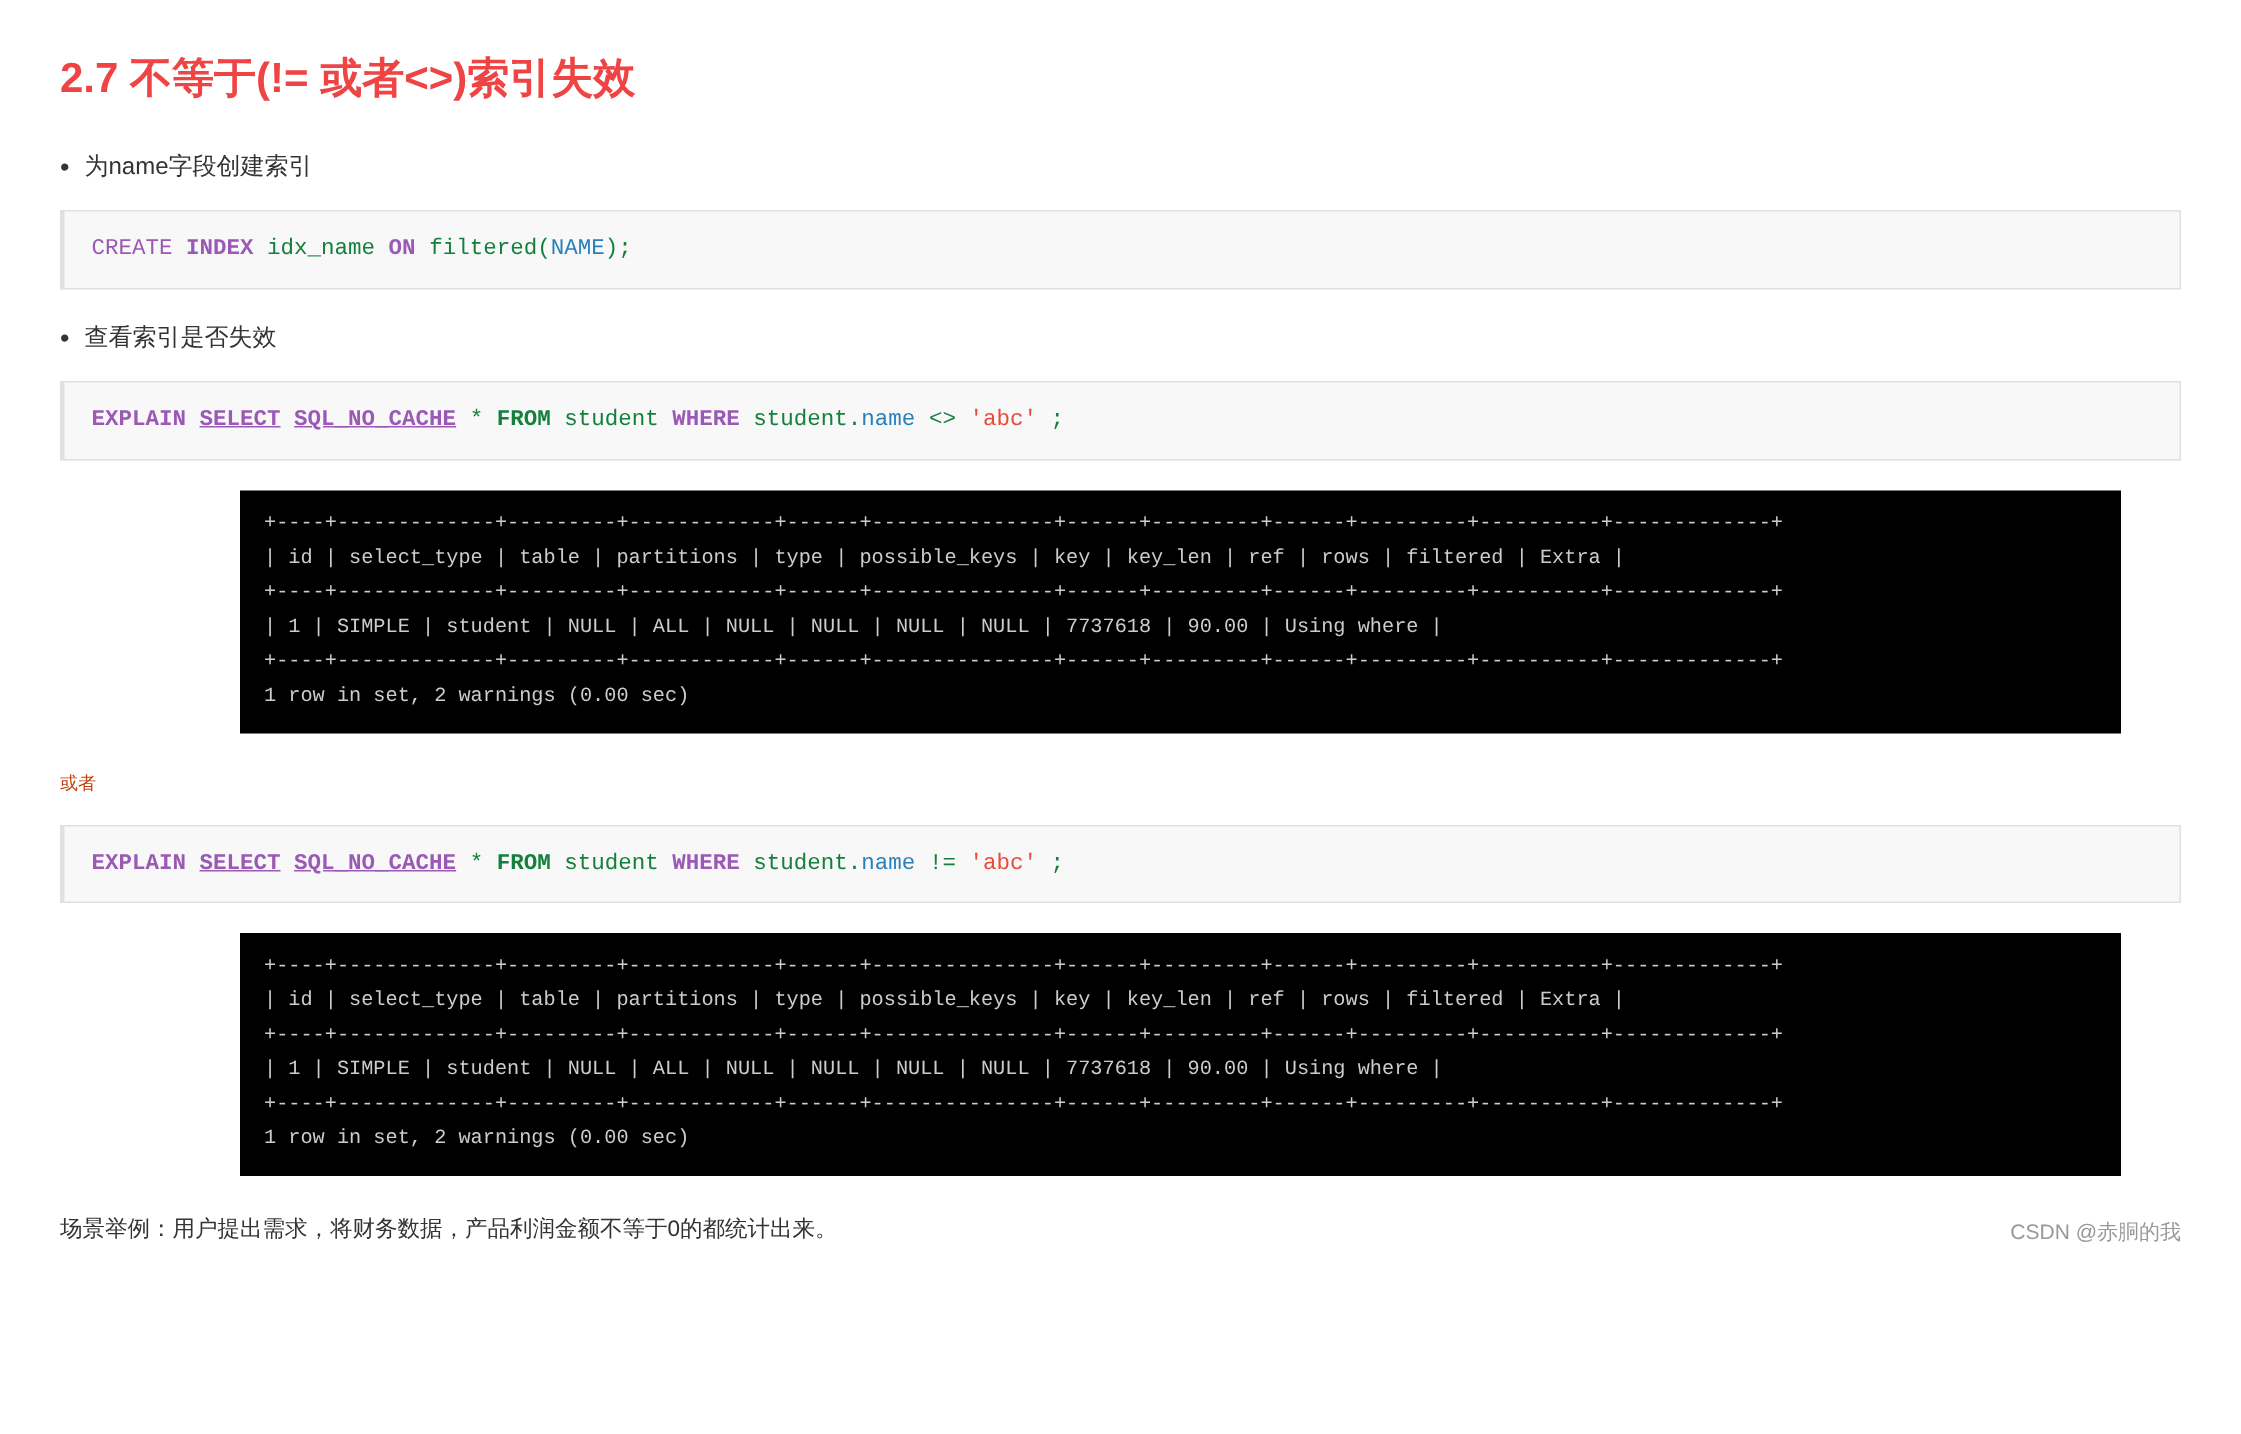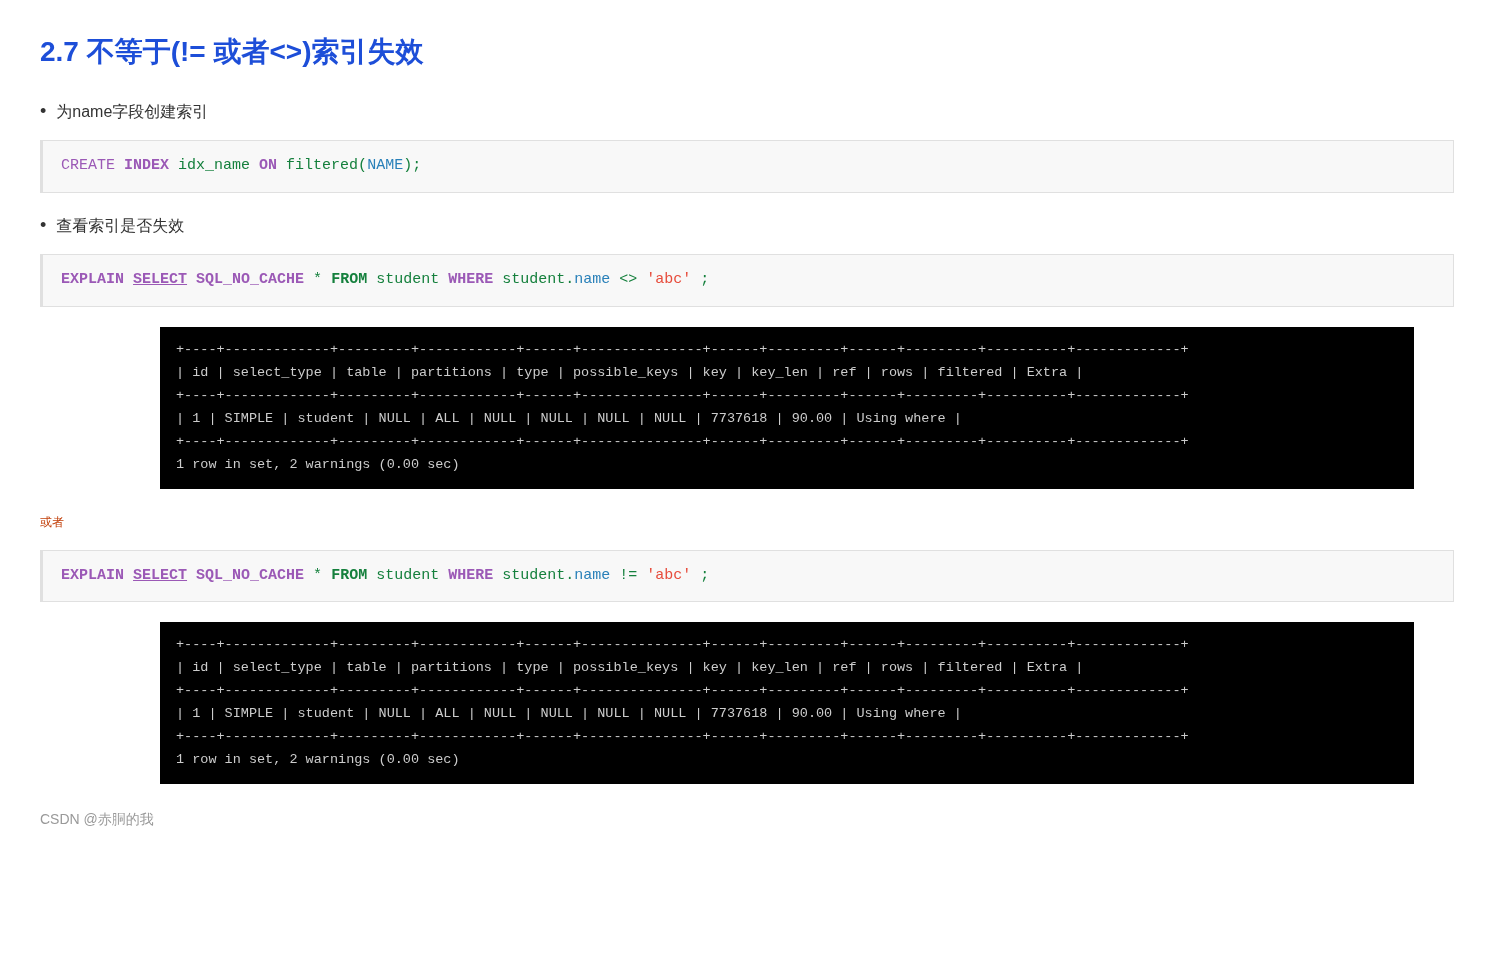--- a/index.html
+++ b/index.html
@@ -14,21 +14,21 @@
       color: #333333;
       font-size: 16px;
       line-height: 1.6;
       padding: 30px 40px 40px 40px;
       max-width: 1494px;
     }
 
     .page-title {
       font-size: 28px;
       font-weight: bold;
-      color: #1d4ed8;
+      color: #ef4444;
       margin-bottom: 24px;
     }
 
     .bullet-point {
       display: flex;
       align-items: flex-start;
       margin-bottom: 16px;
       font-size: 16px;
       color: #333;
     }
@@ -50,21 +50,21 @@
       font-size: 15px;
       line-height: 1.5;
       overflow-x: auto;
     }
 
     .kw-create { color: #9b59b6; font-weight: normal; }
     .kw-index { color: #9b59b6; font-weight: bold; }
     .kw-on { color: #9b59b6; font-weight: bold; }
     .kw-explain { color: #9b59b6; font-weight: bold; }
     .kw-select { color: #9b59b6; font-weight: bold; text-decoration: underline; }
-    .kw-sql-no-cache { color: #9b59b6; font-weight: bold; }
+    .kw-sql-no-cache { color: #9b59b6; font-weight: bold; text-decoration: underline; }
     .kw-from { color: #15803d; font-weight: bold; }
     .kw-where { color: #9b59b6; font-weight: bold; }
     .text-normal { color: #15803d; }
     .text-blue { color: #2980b9; }
     .text-string { color: #e74c3c; font-family: Liberation Mono, monospace; }
 
     .terminal-block {
       background: #000000;
       color: #cccccc;
       font-family: 'Courier New', Courier, monospace;
@@ -166,14 +166,15 @@
 <div class="terminal-block">
   <div>+----+-------------+---------+------------+------+---------------+------+---------+------+---------+----------+-------------+</div>
   <div>| id | select_type | table   | partitions | type | possible_keys | key  | key_len | ref  | rows    | filtered | Extra       |</div>
   <div>+----+-------------+---------+------------+------+---------------+------+---------+------+---------+----------+-------------+</div>
   <div>|  1 | SIMPLE      | student | NULL       | ALL  | NULL          | NULL | NULL    | NULL | 7737618 |    90.00 | Using where |</div>
   <div>+----+-------------+---------+------------+------+---------------+------+---------+------+---------+----------+-------------+</div>
   <div>1 row in set, 2 warnings (0.00 sec)</div>
 </div>
 
 <div class="footer-text">
+  <span>场景举例：用户提出需求，将财务数据，产品利润金额不等于0的都统计出来。</span>
   <span class="footer-brand">CSDN @赤胴的我</span>
 </div>
 
 </body></html>

